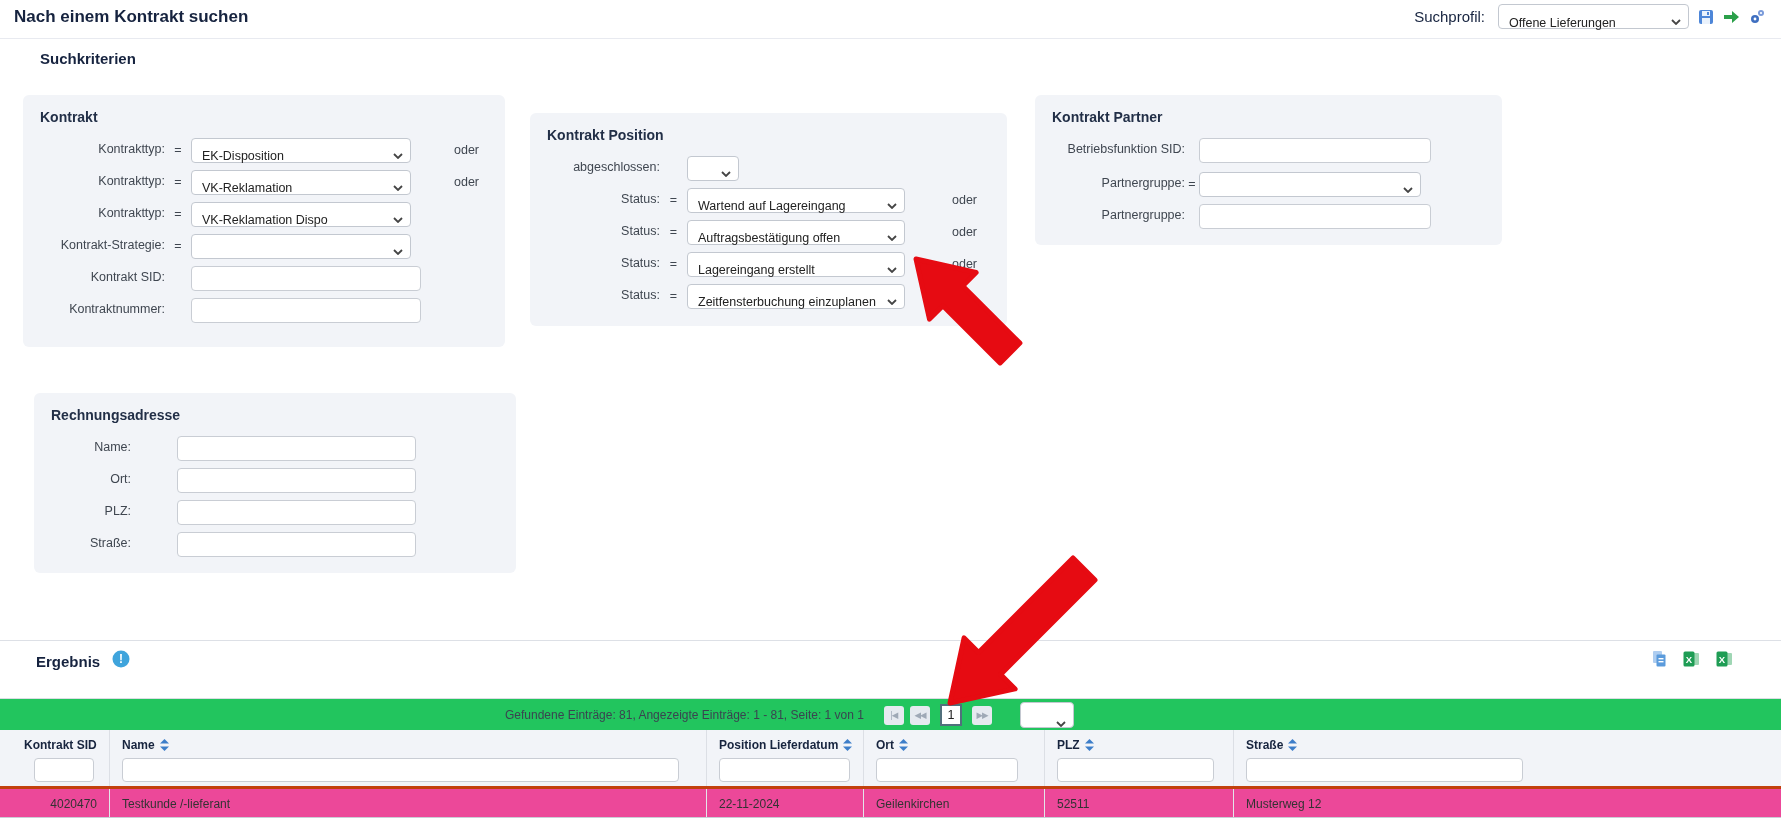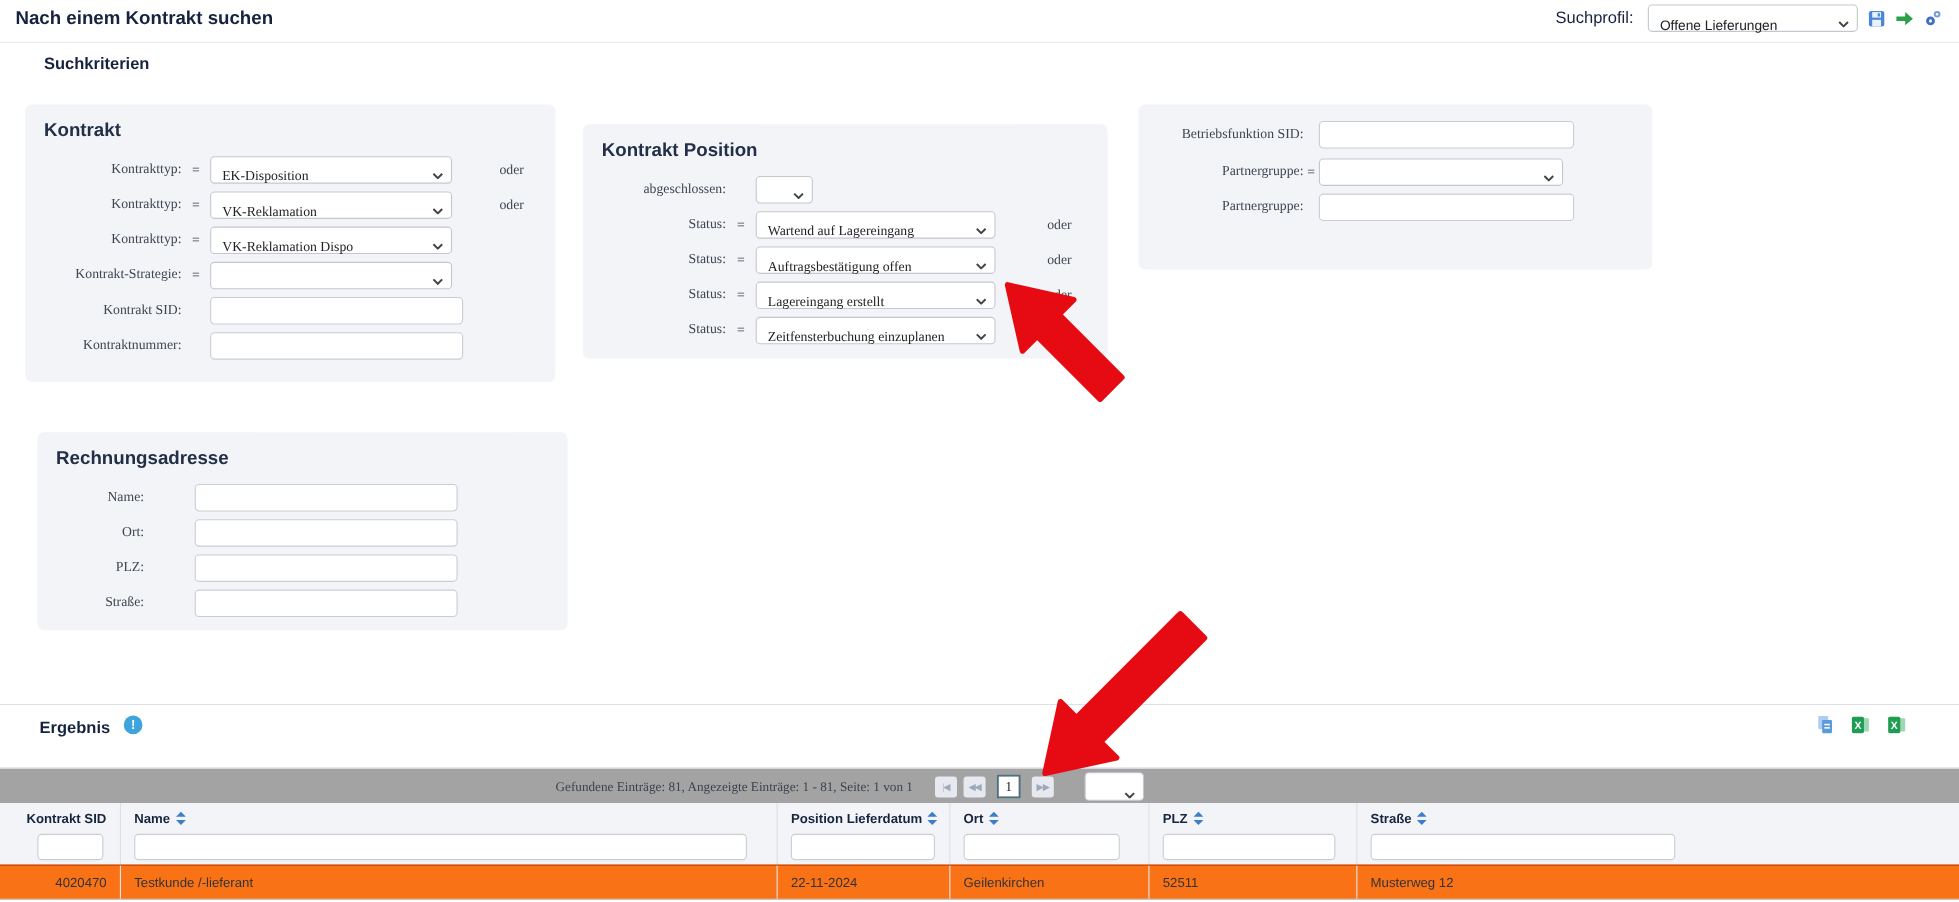--- a/index.html
+++ b/index.html
@@ -18,22 +18,22 @@
     border-radius:4px; display:flex; align-items:center; padding:12px 22px 0 10px;
     font-size:12.5px; color:#222; }
   .sel .chev { position:absolute; right:7px; top:9px; }
   .inp { height:25px; background:#fff; border:1px solid #c9cdd4; border-radius:4px; }
 
   .section-title { font-size:15px; font-weight:bold; color:#16233f; }
   .crit-title { position:absolute; left:40px; top:50px; }
 
   
   .panel { position:absolute; background:#f2f4f8; border-radius:6px; padding:14px 17px; }
-  .panel h3 { font-size:17px; font-weight:bold; color:#222f47; margin-bottom:12px; }
-  .frow { display:flex; align-items:center; margin-bottom:6px; min-height:26px;font-family:Liberation Serif, serif; }
+  .panel h3 { font-size:14px; font-weight:bold; color:#222f47; margin-bottom:12px; }
+  .frow { display:flex; align-items:center; margin-bottom:6px; min-height:26px; }
   .flabel { font-size:12.5px; color:#3f4650; text-align:right; line-height:1.25; }
   .feq { font-size:12.5px; color:#3f4650; text-align:center; }
   .fsuffix { font-size:12.5px; color:#3f4650; }
 
   .p-kontrakt  { left:23px; top:95px; width:482px; height:252px; }
   .p-kontrakt .flabel { width:125px; }
   .p-kontrakt .feq { width:26px; }
   .p-kontrakt .sel { width:220px; }
   .p-kontrakt .inp { width:230px; margin-left:26px; }
   .p-kontrakt .fsuffix { margin-left:43px; }
@@ -55,36 +55,36 @@
   .p-rechnung { left:34px; top:393px; width:482px; height:180px; }
   .p-rechnung .flabel { width:80px; }
   .p-rechnung .inp { width:239px; margin-left:46px; }
 
   
   .erg-divider { position:absolute; left:0; top:640px; width:1781px; border-top:1px solid #dde0e6; }
   .erg-head { position:absolute; left:36px; top:650px; display:flex; align-items:center; gap:12px; }
   .erg-icons { position:absolute; right:48px; top:650px; display:flex; align-items:center; gap:16px; }
 
   .pagbar { position:absolute; left:0; top:698px; width:1781px; height:32px;
-    background:#a3a3a3; border-top:1px solid #dadde3;font-family:Liberation Serif, serif; }
+    background:#22c55e; border-top:1px solid #dadde3; }
   .paggroup { position:absolute; left:505px; top:0; height:32px; display:flex; align-items:center; gap:6px; }
   .pagsummary { font-size:12px; color:#3a4450; margin-right:14px; }
   .pg-btn { min-width:20px; height:19px; background:#e6eaf0; border-radius:3px; color:#9fa9b6;
     font-size:8.5px; display:flex; align-items:center; justify-content:center; padding:0 4px; letter-spacing:-1px;}
   .pg-cur { width:22px; height:22px; background:#fff; border:2px solid #51707c; color:#222;
     font-size:12.5px; display:flex; align-items:center; justify-content:center; margin:0 4px; }
   .pg-size { position:relative; width:54px; height:26px; background:#fff; border:1px solid #c3c8d0;
     border-radius:4px; margin-left:22px; }
   .pg-size .chev { position:absolute; right:7px; top:10px; }
 
   
   .thead { position:absolute; left:0; top:730px; width:1781px; height:56px; background:#f2f4f8;
     display:grid; grid-template-columns:110px 597px 157px 181px 189px 1fr; }
-  .trow  { position:absolute; left:0; top:786px; width:1781px; height:32px; background:#f97316;
-    border-top:1px solid #c2410c; border-bottom:1px solid #c9ced6;
+  .trow  { position:absolute; left:0; top:786px; width:1781px; height:32px; background:#ec4899;
+    border-top:3px solid #c2410c; border-bottom:1px solid #c9ced6;
     display:grid; grid-template-columns:110px 597px 157px 181px 189px 1fr; }
   .hcell { border-right:1px solid #dcdfe5; padding:5px 0 0 12px; overflow:hidden; white-space:nowrap; }
   .hcell:last-child, .dcell:last-child { border-right:none; }
   .hcell .hlab { font-size:12px; font-weight:bold; color:#17243e; display:inline-flex; align-items:center; gap:5px; }
   .hcell .inp { display:block; height:24px; margin-top:5px; }
   .dcell { border-right:1px solid #e3e6ea; font-size:12px; color:#333;
     line-height:30px; padding:0 12px; overflow:hidden; white-space:nowrap; }
   .dcell.num { text-align:right; }
   .c1 .inp { width:60px; margin-left:10px; }
   .c1 { padding-left:24px; }
@@ -242,20 +242,21 @@
     <div class="sel">
       <span>Zeitfensterbuchung einzuplanen</span>
       <span class="chev"><svg width="10" height="6">
             <polyline points="1,1 5,5 9,1" fill="none" stroke="#444" stroke-width="1.8"></polyline>
           </svg></span>
     </div>
   </div>
 </div>
 
 <div class="panel p-partner">
+  <h3>Kontrakt Partner</h3>
   <div class="frow tall">
     <span class="flabel">Betriebsfunktion SID:</span>
     <div class="inp"></div>
   </div>
   <div class="frow">
     <span class="flabel">Partnergruppe:</span>
     <span class="feq">=</span>
     <div class="sel">
       <span></span>
       <span class="chev"><svg width="10" height="6">

